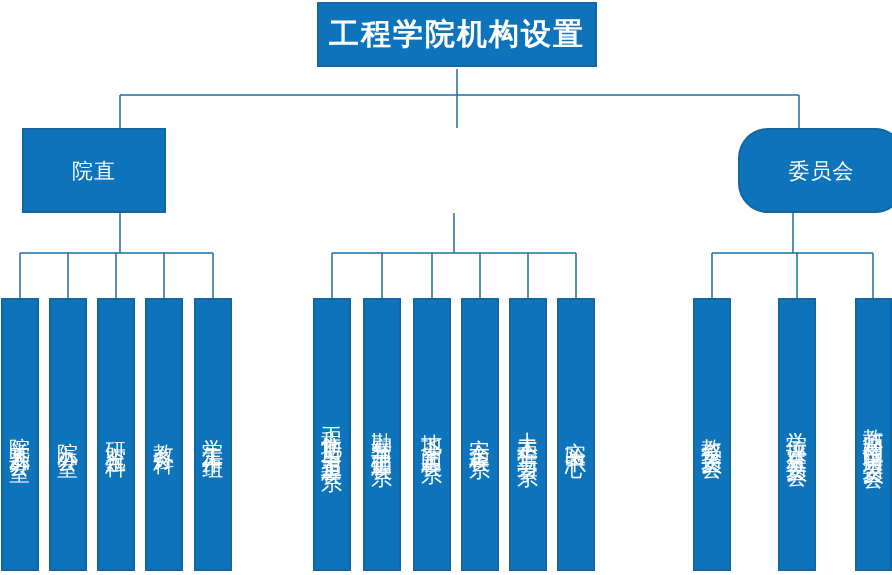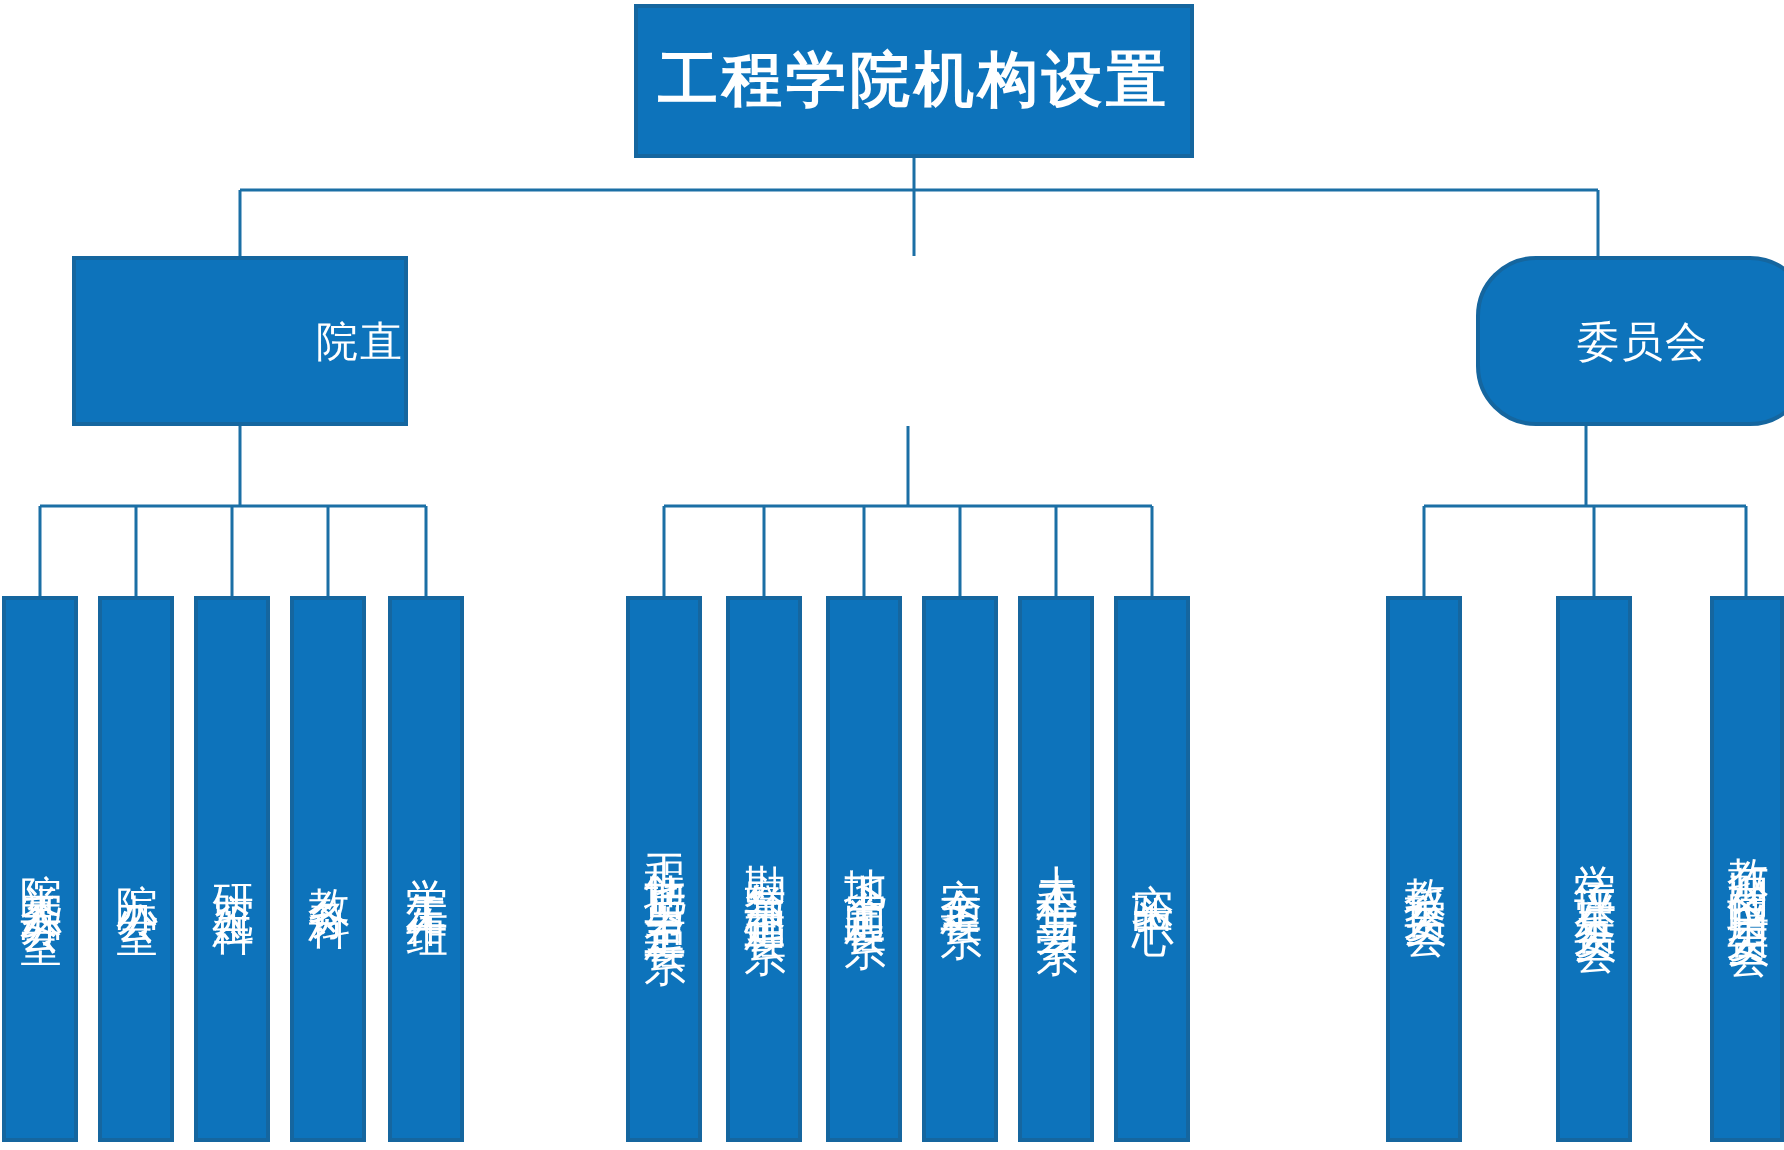--- a/index.html
+++ b/index.html
@@ -38,31 +38,31 @@
     background:var(--box-fill);
     border:2px solid var(--box-border);
     color:var(--text);
     display:flex;
     align-items:center;
     justify-content:center;
     text-align:center;
   }
   .root-box{
     left:317px;top:2px;
-    width:280px;height:77px;
+    width:280px;height:65px;
     font-size:30px;
     font-weight:bold;
     letter-spacing:2px;
   }
   .group-box{
     top:128px;height:85px;
     font-size:21px;
     letter-spacing:1px;
   }
-  .g0{left:36px;width:168px;justify-content:flex-end;}
+  .g0{left:22px;width:144px;}
   .g1{left:370px;width:168px;}
   .g2{left:738px;width:167px;border-radius:30px;}
   .leaf-box{
     top:298px;height:273px;width:38px;
   }
   .leaf-box .vtext{
     writing-mode:vertical-rl;
     text-orientation:upright;
     font-size:21px;
     line-height:1;

